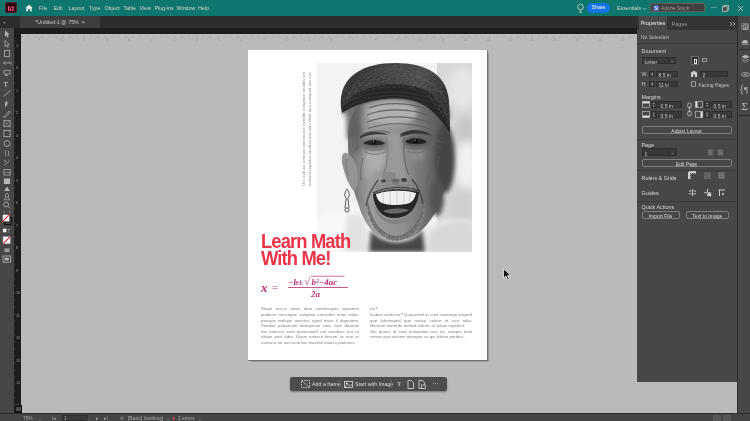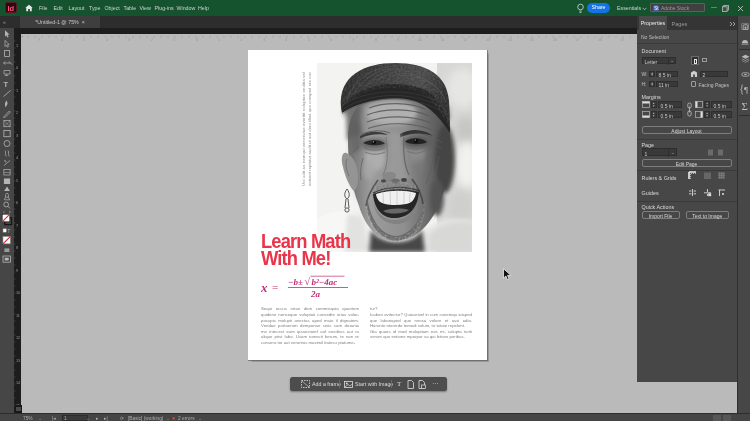--- a/index.html
+++ b/index.html
@@ -1,21 +1,21 @@
 <!DOCTYPE html>
 <html><head>
 <meta charset="utf-8">
 <style>
   * { margin:0; padding:0; box-sizing:border-box; }
   html,body { width:750px; height:421px; overflow:hidden; background:#bababa;
     font-family:"Liberation Sans", sans-serif; -webkit-font-smoothing:antialiased; }
   .abs { position:absolute; }
   #app { position:relative; width:750px; height:421px; }
   
-  #menubar { left:0; top:0; width:750px; height:16px; background:#14532d; color:#d8d8d8; z-index:30; }
+  #menubar { left:0; top:0; width:750px; height:16px; background:#0f766e; color:#d8d8d8; z-index:30; }
   #menubar .mi { position:absolute; top:5px; font-size:5.3px; color:#d2d2d2; }
   #idlogo { position:absolute; left:5px; top:1.5px; width:11.5px; height:11.5px; background:#2b0913;
     border:0.5px solid #571b2c; border-radius:2px; color:#ff4e78; font-size:7.5px; font-weight:bold;
     text-align:center; line-height:11px; }
   #homeicon { position:absolute; left:25px; top:3.5px; width:8px; height:8px; }
   #sharebtn { position:absolute; left:587px; top:3px; width:23px; height:9.5px; background:#1473e6;
     border-radius:5px; color:#fff; font-size:5.3px; text-align:center; line-height:9.5px; }
   #searchbox { position:absolute; left:650px; top:2.5px; width:55px; height:9px; background:#404040;
     border:0.5px solid #5e5e5e; border-radius:1px; color:#9a9a9a; font-size:5px; line-height:8px; }
   .winbtn { position:absolute; top:0px; width:10px; height:14px; color:#d0d0d0; font-size:6px;

